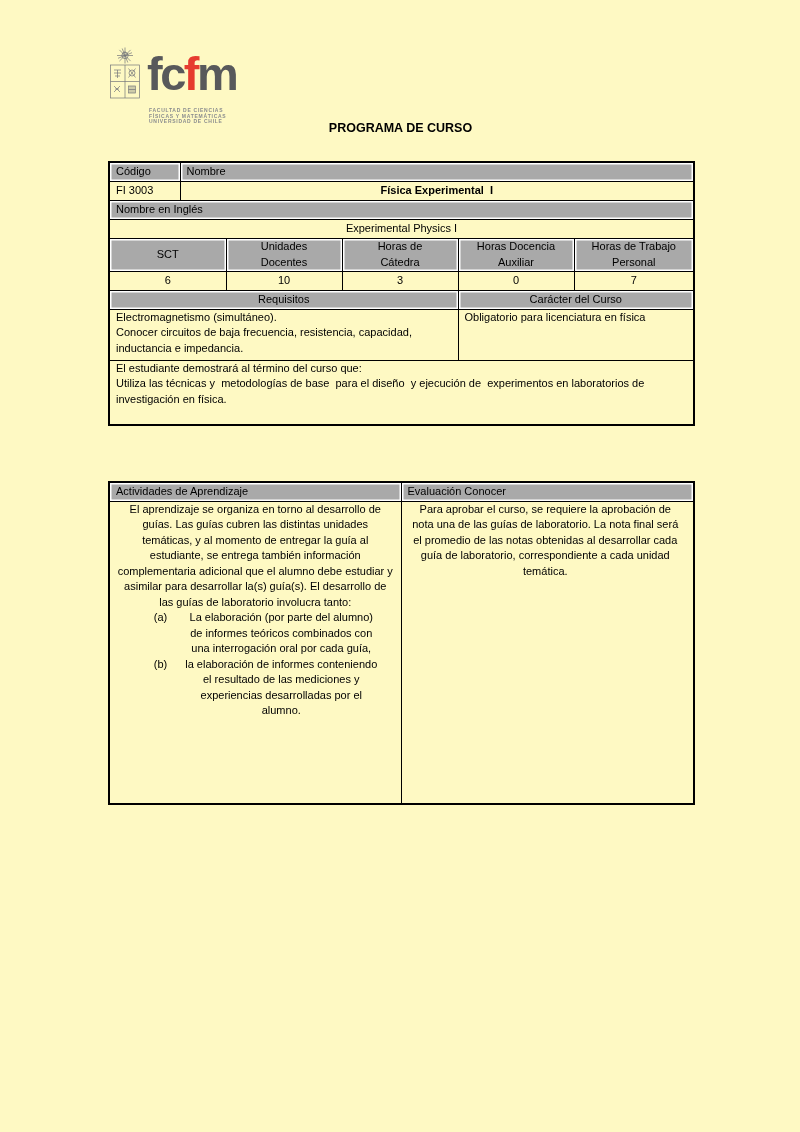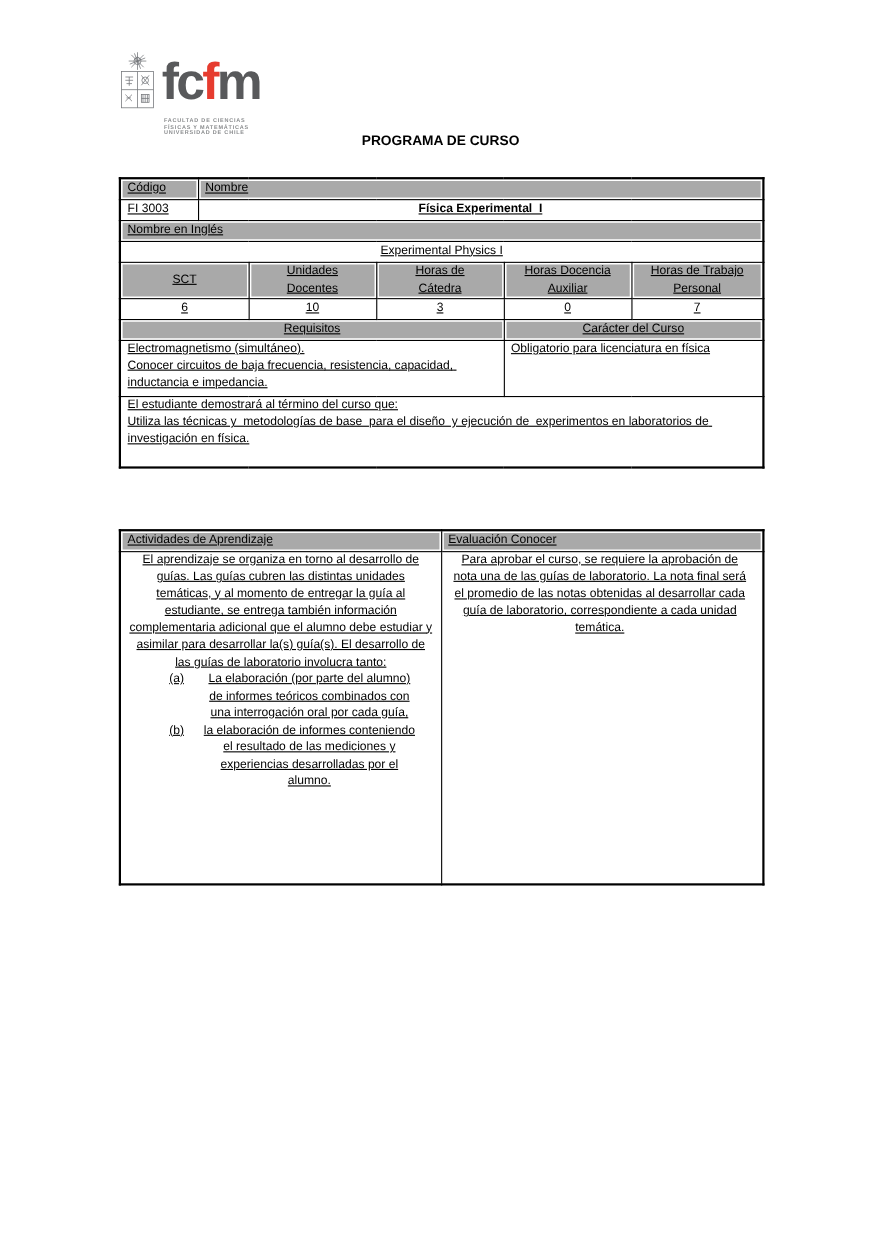--- a/index.html
+++ b/index.html
@@ -1,18 +1,18 @@
 <!DOCTYPE html>
 <html><head>
 <meta charset="utf-8">
 <style>
   html,body{margin:0;padding:0;background:#e8e8e8;}
   .page{
     position:relative; width:800px; height:1132px; margin:0 auto;
-    background:#ffffff; overflow:hidden;
+    background:#fef9c3; overflow:hidden;
     font-family:"Liberation Sans", sans-serif; color:#111;
   }
   
   .logo-block{position:absolute; left:106px; top:44px; width:200px; height:90px;}
   .emblem{position:absolute; left:0; top:2px;}
   .wordmark{
     position:absolute; left:41px; top:6px;
     font-size:47px; font-weight:bold; letter-spacing:-2.5px;
     color:#58595b; line-height:1;
   }
@@ -32,21 +32,20 @@
     position:absolute; left:108px; border-collapse:collapse;
     table-layout:fixed; width:585px;
     font-size:11px; color:#000;
   }
   table.t1{top:161px;}
   table.t2{top:481px; height:322px;}
   table.doc{border:2px solid #000;}
   table.doc td{
     border:1.3px solid #000; padding:0 6px; overflow:hidden;
     line-height:15.5px;
-    text-decoration:underline;
   }
   td.hdr{
     background:#a9a9a9;
     box-shadow:inset 0 0 0 1.5px #fff;
   }
   td.ctr{text-align:center;}
   td.b{font-weight:bold;}
   td.top{vertical-align:top;}
   .pre{white-space:pre-wrap;}
   .preline{white-space:pre-line;}

